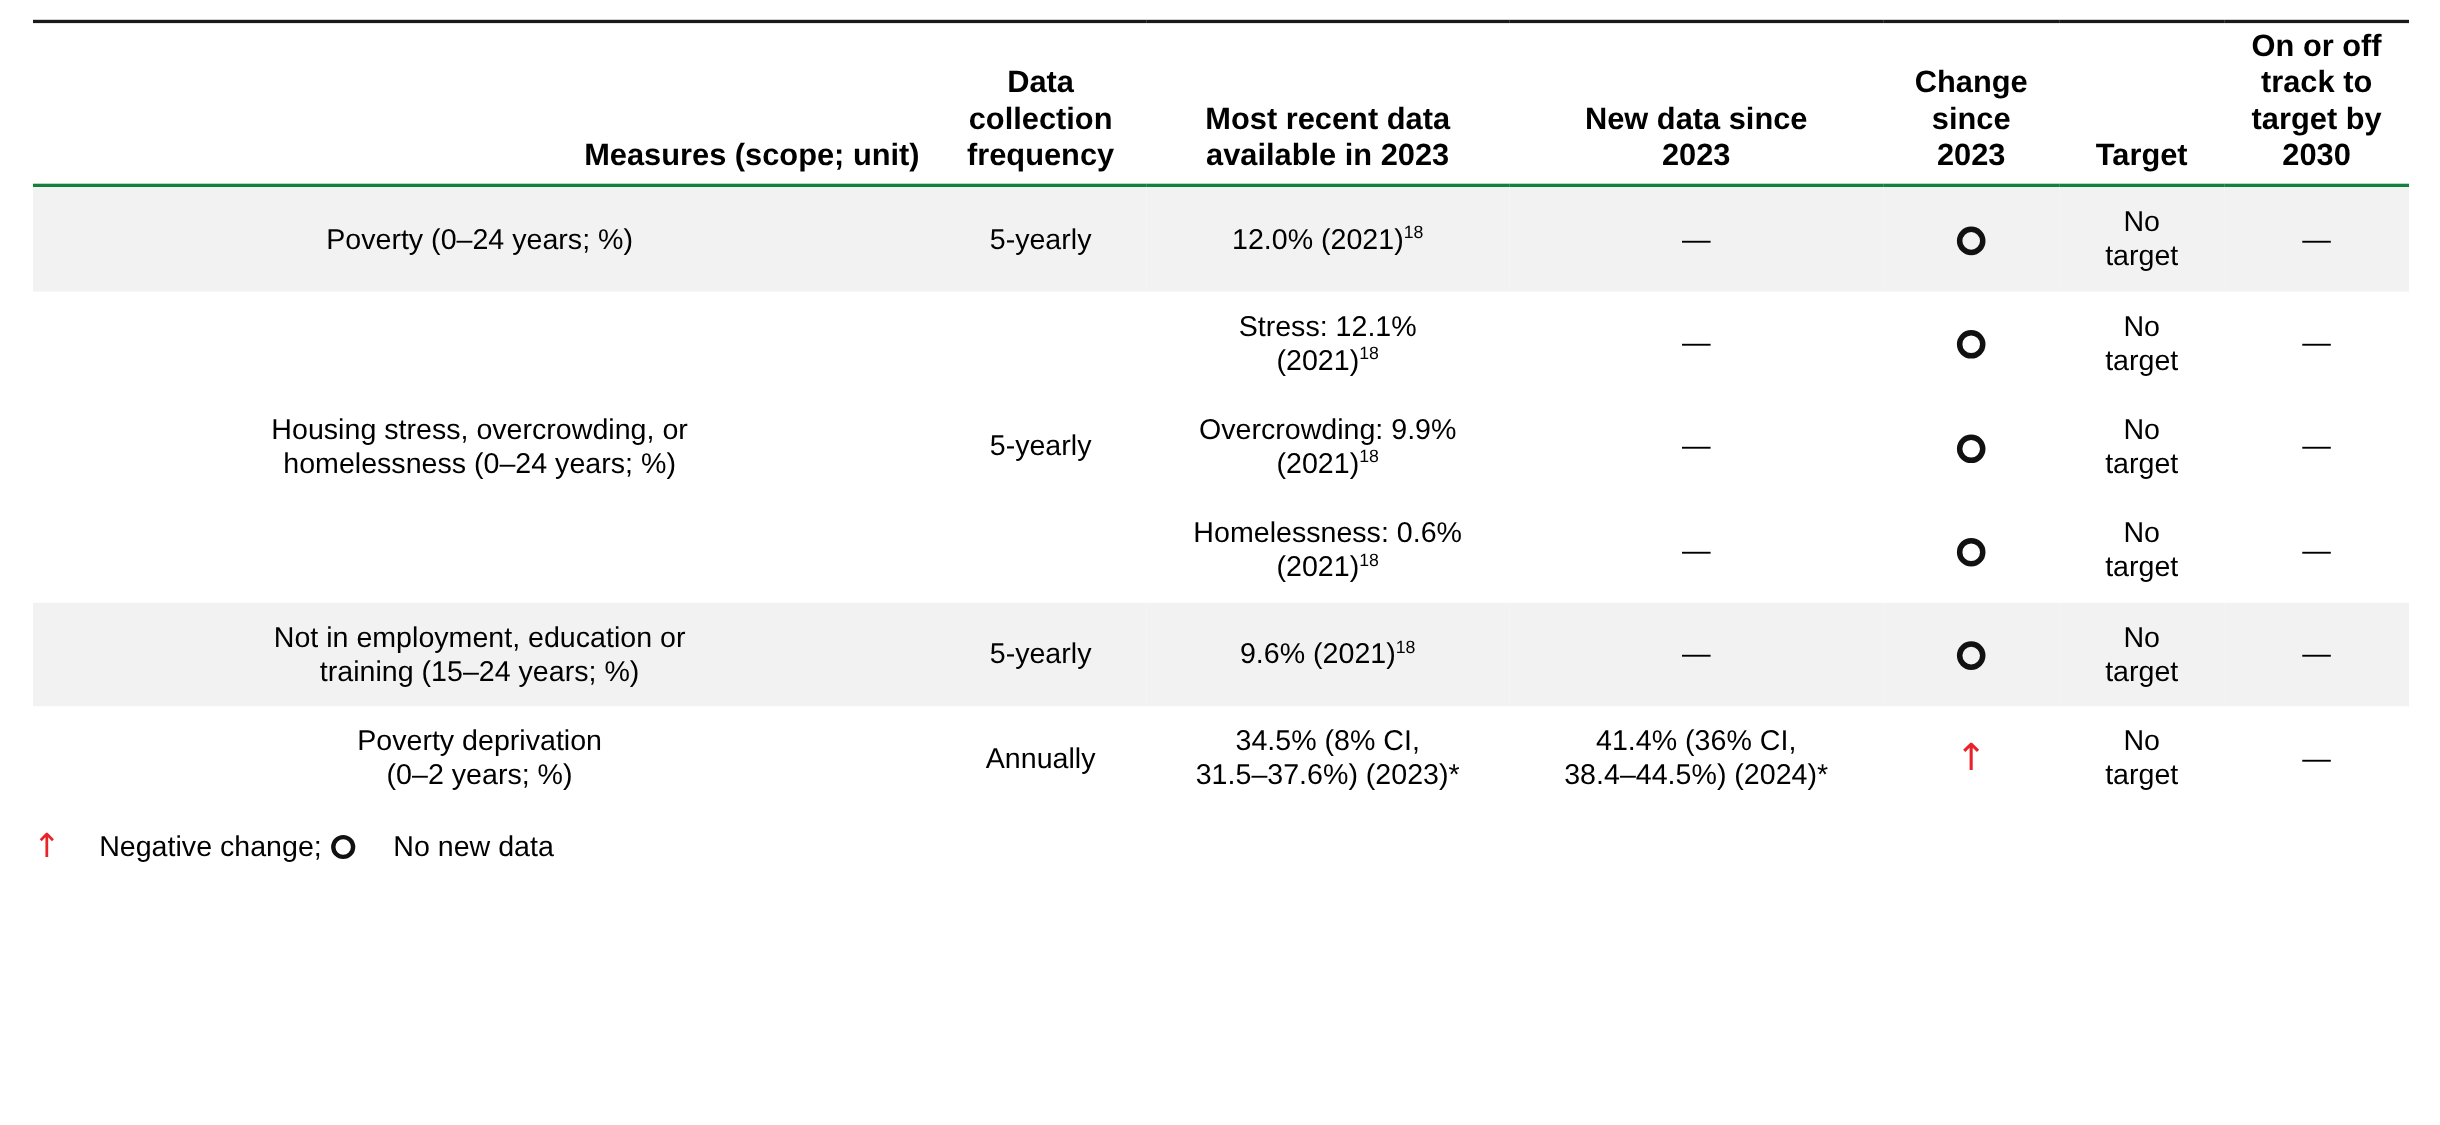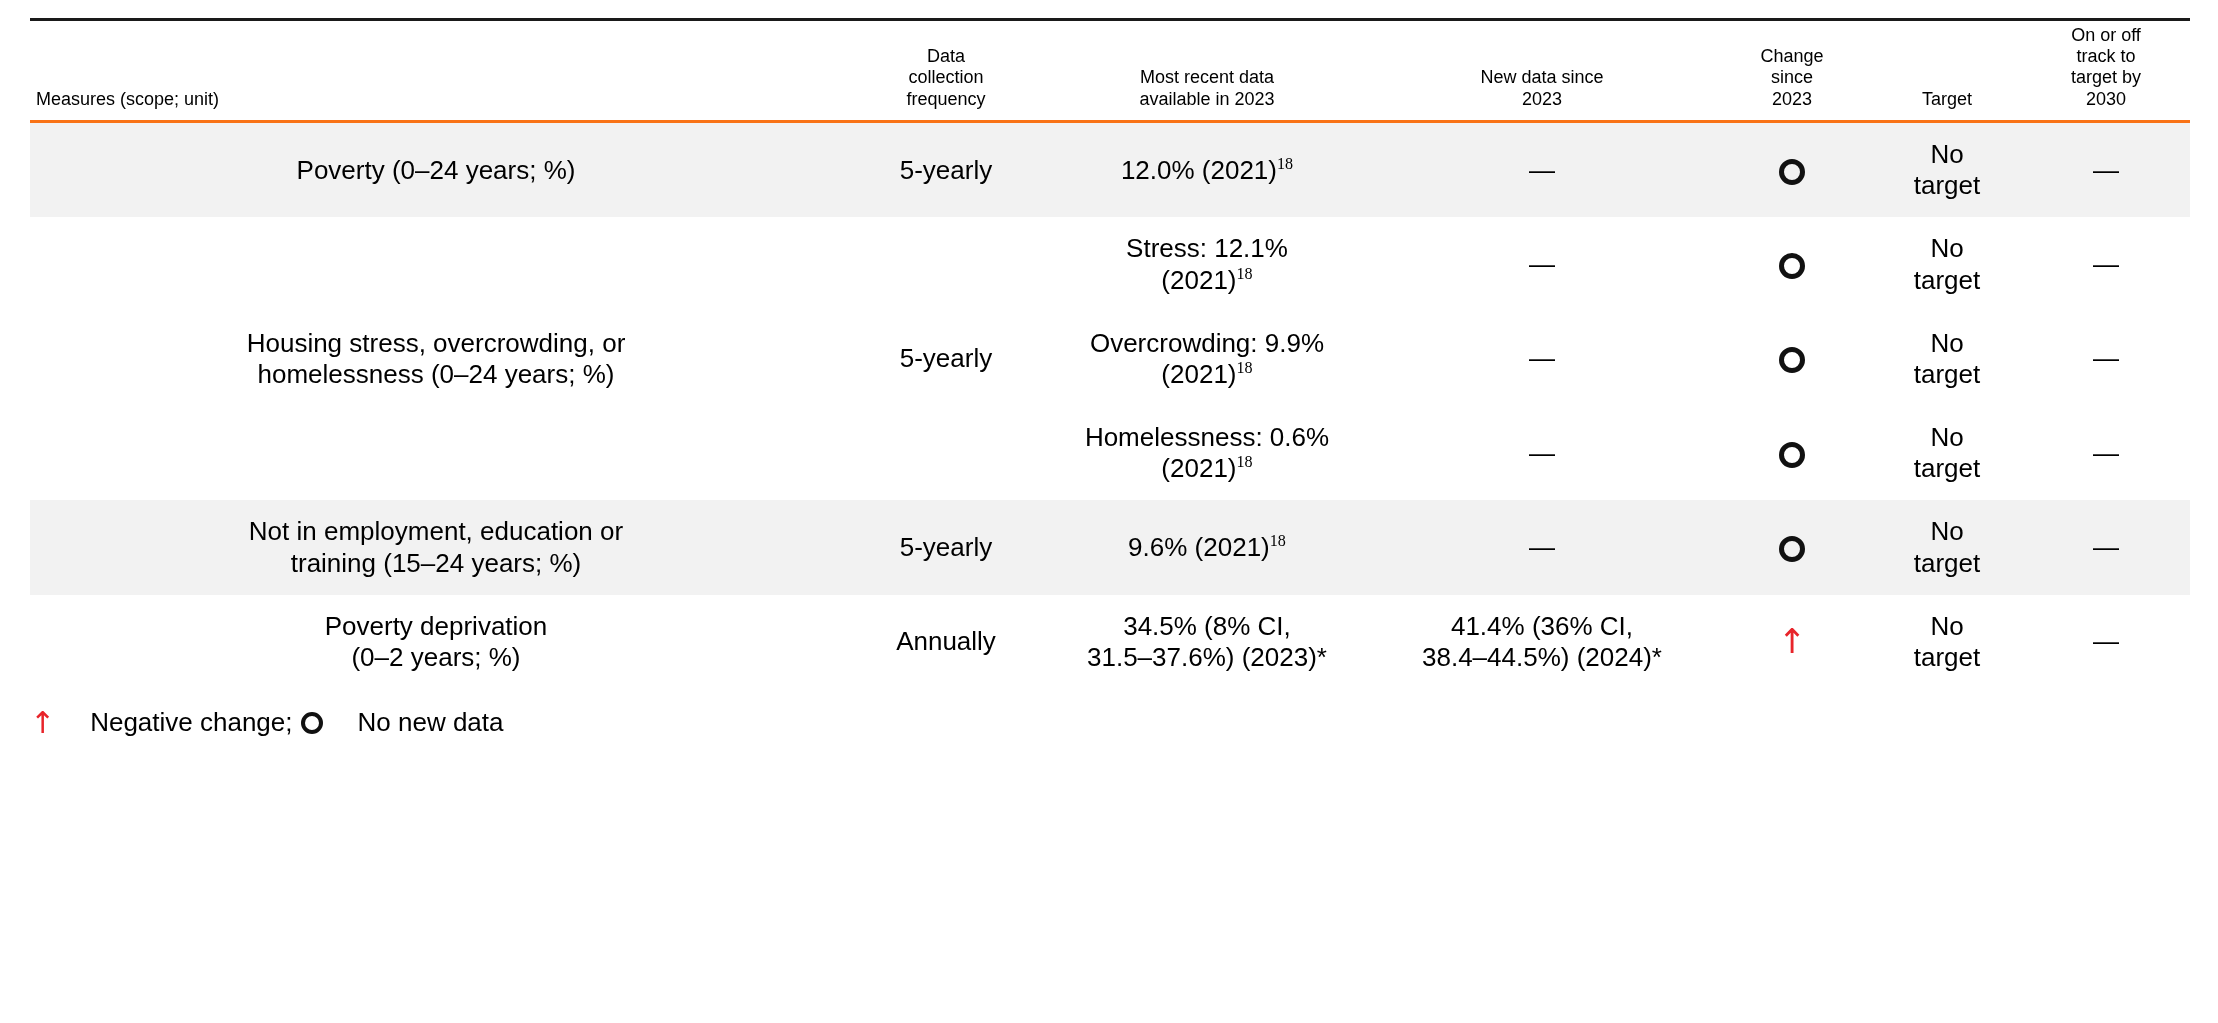--- a/index.html
+++ b/index.html
@@ -32,31 +32,31 @@
 
   table.measures col.c0 { width: 820px; }
   table.measures col.c1 { width: 192px; }
   table.measures col.c2 { width: 330px; }
   table.measures col.c3 { width: 340px; }
   table.measures col.c4 { width: 160px; }
   table.measures col.c5 { width: 150px; }
   table.measures col.c6 { width: 168px; }
 
   table.measures thead th {
-    font-size: 18px;
-    font-weight: normal;
+    font-size: 28px;
+    font-weight: bold;
     vertical-align: bottom;
     padding: 4px 14px 10px 14px;
     line-height: 1.18;
     text-align: center;
     border-top: 3px solid #1a1a1a;
-    border-bottom: 3px solid #f97316;
+    border-bottom: 3px solid #15803d;
   }
   table.measures thead th.left {
-    text-align: left;
+    text-align: right;
     padding-left: 6px;
   }
 
   table.measures tbody td {
     font-size: 26px;
     line-height: 1.2;
     padding: 16px 14px;
     text-align: center;
     vertical-align: middle;
     border: none;
@@ -72,21 +72,20 @@
   td.sep-top { border-top: 1px solid #d9d9d9; }
 
   tr.group-end td { border-bottom: 1px solid #bfbfbf; }
 
   tr.last-row td { border-bottom: 3px solid #1a1a1a; }
 
   sup {
     font-size: 0.62em;
     vertical-align: super;
     line-height: 0;
-    font-family: Liberation Serif, serif;
   }
 
   .dash {
     font-size: 26px;
     letter-spacing: 0;
   }
 
   .circle-icon {
     display: inline-block;
     width: 26px;

